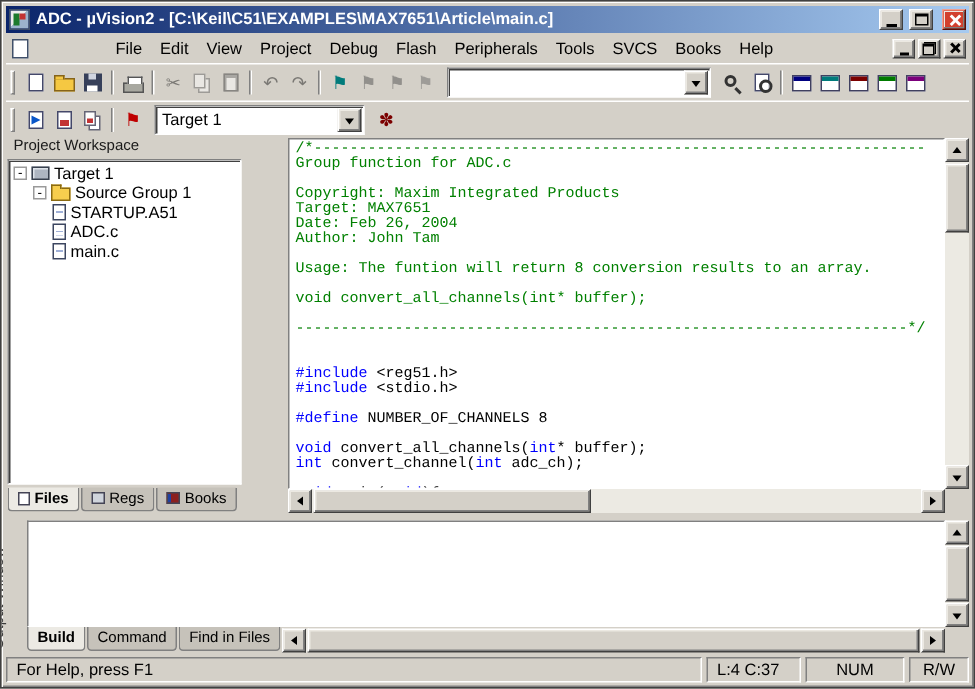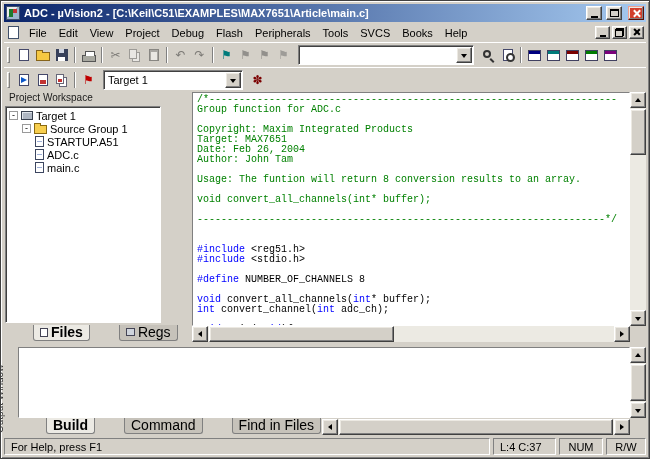--- a/index.html
+++ b/index.html
@@ -22,21 +22,21 @@
   .tb-ctl { width: 16px; height: 14px; flex: none; display: flex; align-items: center; justify-content: center; }
   .tb-ctl.closebtn { background: #d2402e; border-color:#f0a090 #5a1008 #5a1008 #f0a090; margin-left: 2px; }
   .g-min { width: 7px; height: 2px; background: #000; margin-top: 7px; }
   .g-max { width: 9px; height: 8px; border: 1px solid #000; border-top-width: 2px; }
   .g-x { position: relative; width: 9px; height: 9px; }
   .g-x::before, .g-x::after { content:""; position:absolute; left:4px; top:0; width:2px; height:9px; background:#000; }
   .g-x::before { transform: rotate(45deg); } .g-x::after { transform: rotate(-45deg); }
   .g-x.white::before, .g-x.white::after { background: #fff; }
 
   
-  .menubar { position: absolute; left: 3px; top: 22px; right: 3px; height: 19px; display: flex; align-items: center; padding: 0 2px; }
+  .menubar { position: absolute; left: 3px; top: 22px; right: 3px; height: 19px; display: flex; align-items: center; padding: 0 2px; gap: 48px; }
   .mdi-doc-icon { width: 11px; height: 13px; background: #fff; border: 1px solid #40506a; margin: 0 4px 0 2px; flex: none; }
   #menu-items { display: flex; align-items: center; }
   .menu-item { padding: 2px 6px; white-space: nowrap; }
   .mdi-ctls { margin-left: auto; display: flex; gap: 2px; }
   .mdi-btn { width: 15px; height: 13px; display: flex; align-items: center; justify-content: center; }
   .mdi-btn .g-min { margin-top: 6px; width: 6px; }
   .mdi-rst { position: relative; width: 9px; height: 9px; }
   .mdi-rst::before { content:""; position:absolute; right:0; top:0; width:6px; height:5px; border:1px solid #000; border-top-width:2px; }
   .mdi-rst::after  { content:""; position:absolute; left:0; bottom:0; width:6px; height:5px; border:1px solid #000; border-top-width:2px; background:#d4d0c8; }
   .mdi-btn .g-x::before, .mdi-btn .g-x::after { height: 8px; left: 3.5px; width: 1.6px; }
@@ -91,21 +91,21 @@
   .pp-header { height: 13px; font-size: 10px; padding-left: 4px; color: #1a1a1a; }
   #tree-well { position: absolute; left: 0; right: 0; top: 14px; bottom: 19px; background: #fff; overflow: hidden; padding-top: 2px; }
   .tree-row { display: flex; align-items: center; height: 13px; gap: 3px; white-space: nowrap; font-size: 11px; }
   .exp { width: 9px; height: 9px; border: 1px solid #9a9a9a; background: #fff; font: 9px/7px "Liberation Sans", sans-serif; text-align: center; flex: none; }
   .ti { flex: none; display: inline-block; }
   .ti-target { width: 12px; height: 9px; background: #aeb6c2; border: 1px solid #38404e; box-shadow: inset 1px 1px 0 #dfe4ea; }
   .ti-folder-open { width: 13px; height: 9px; background: #f7ce4e; border: 1px solid #8a6a12; position: relative; margin-top: 2px; }
   .ti-folder-open::before { content:""; position:absolute; left:-1px; top:-3px; width:5px; height:2px; background:#f7ce4e; border:1px solid #8a6a12; border-bottom:none; }
   .ti-file-asm, .ti-file-c { width: 9px; height: 11px; border: 1px solid #3c4660; background: #fff repeating-linear-gradient(#fff 0 2px, #9fb0d8 2px 3px) content-box; padding: 2px 1px; }
   #pp-tabs { position: absolute; left: 0; right: 0; bottom: 0; height: 18px; display: flex; align-items: flex-start; padding-top: 1px; }
-  .ptab { display: inline-flex; align-items: center; gap: 3px; padding: 1px 6px 2px; background: #c6c2ba; border: 1px solid #808080; border-top: none; border-radius: 0 0 3px 3px; font-size: 14px; margin-right: 1px; height: 16px; margin-left: 28px; }
+  .ptab { display: inline-flex; align-items: center; gap: 3px; padding: 1px 6px 2px; background: #c6c2ba; border: 1px solid #808080; border-top: none; border-radius: 0 0 3px 3px; font-size: 10px; margin-right: 1px; height: 16px; }
   .ptab.active { background: #eceae4; font-weight: bold; }
   .tabico { display: inline-block; flex: none; }
   .tabico.files { width: 8px; height: 9px; background: #fff; border: 1px solid #445; }
   .tabico.regs  { width: 9px; height: 8px; background: #cfd4dc; border: 1px solid #445; }
   .tabico.books { width: 9px; height: 8px; background: #8b2020; border: 1px solid #445; box-shadow: inset 2px 0 0 #2040a0; }
 
   .v-split { position: absolute; left: 187px; top: 91px; width: 4px; height: 250px; }
   .h-split { position: absolute; left: 3px; right: 3px; top: 341px; height: 4px; }
 
   
@@ -135,21 +135,21 @@
   #out-hscroll { flex: 1; position: relative; height: 16px; margin-top: 1px; }
   #out-hscroll .left { left: 0; top: 0; } #out-hscroll .right { right: 0; top: 0; }
   #out-hscroll .sthumb { top: 0; bottom: 0; left: 17px; right: 17px; }
   #out-corner { position: absolute; right: 0; bottom: 0; width: 16px; height: 17px; background: #d4d0c8; }
 
   
   #statusbar { position: absolute; left: 3px; right: 3px; bottom: 3px; height: 20px; display: flex; gap: 3px; padding-top: 3px; }
   .sp { border: 1px solid; border-color: #808080 #fff #fff #808080; display: flex; align-items: center; padding: 0 6px; white-space: nowrap; }
   #sp-help { flex: 1; }
   #sp-cursor { width: 63px; justify-content: flex-start; }
-  #sp-num { width: 44px; justify-content: center; }
+  #sp-num { width: 66px; justify-content: center; }
   #sp-rw { width: 40px; justify-content: center; }
 </style>
 </head>
 <body>
 
 <div class="screen">
 
   <div class="titlebar">
     <span class="app-icon"></span>
     <span class="title-text">ADC - µVision2 - [C:\Keil\C51\EXAMPLES\MAX7651\Article\main.c]</span>

